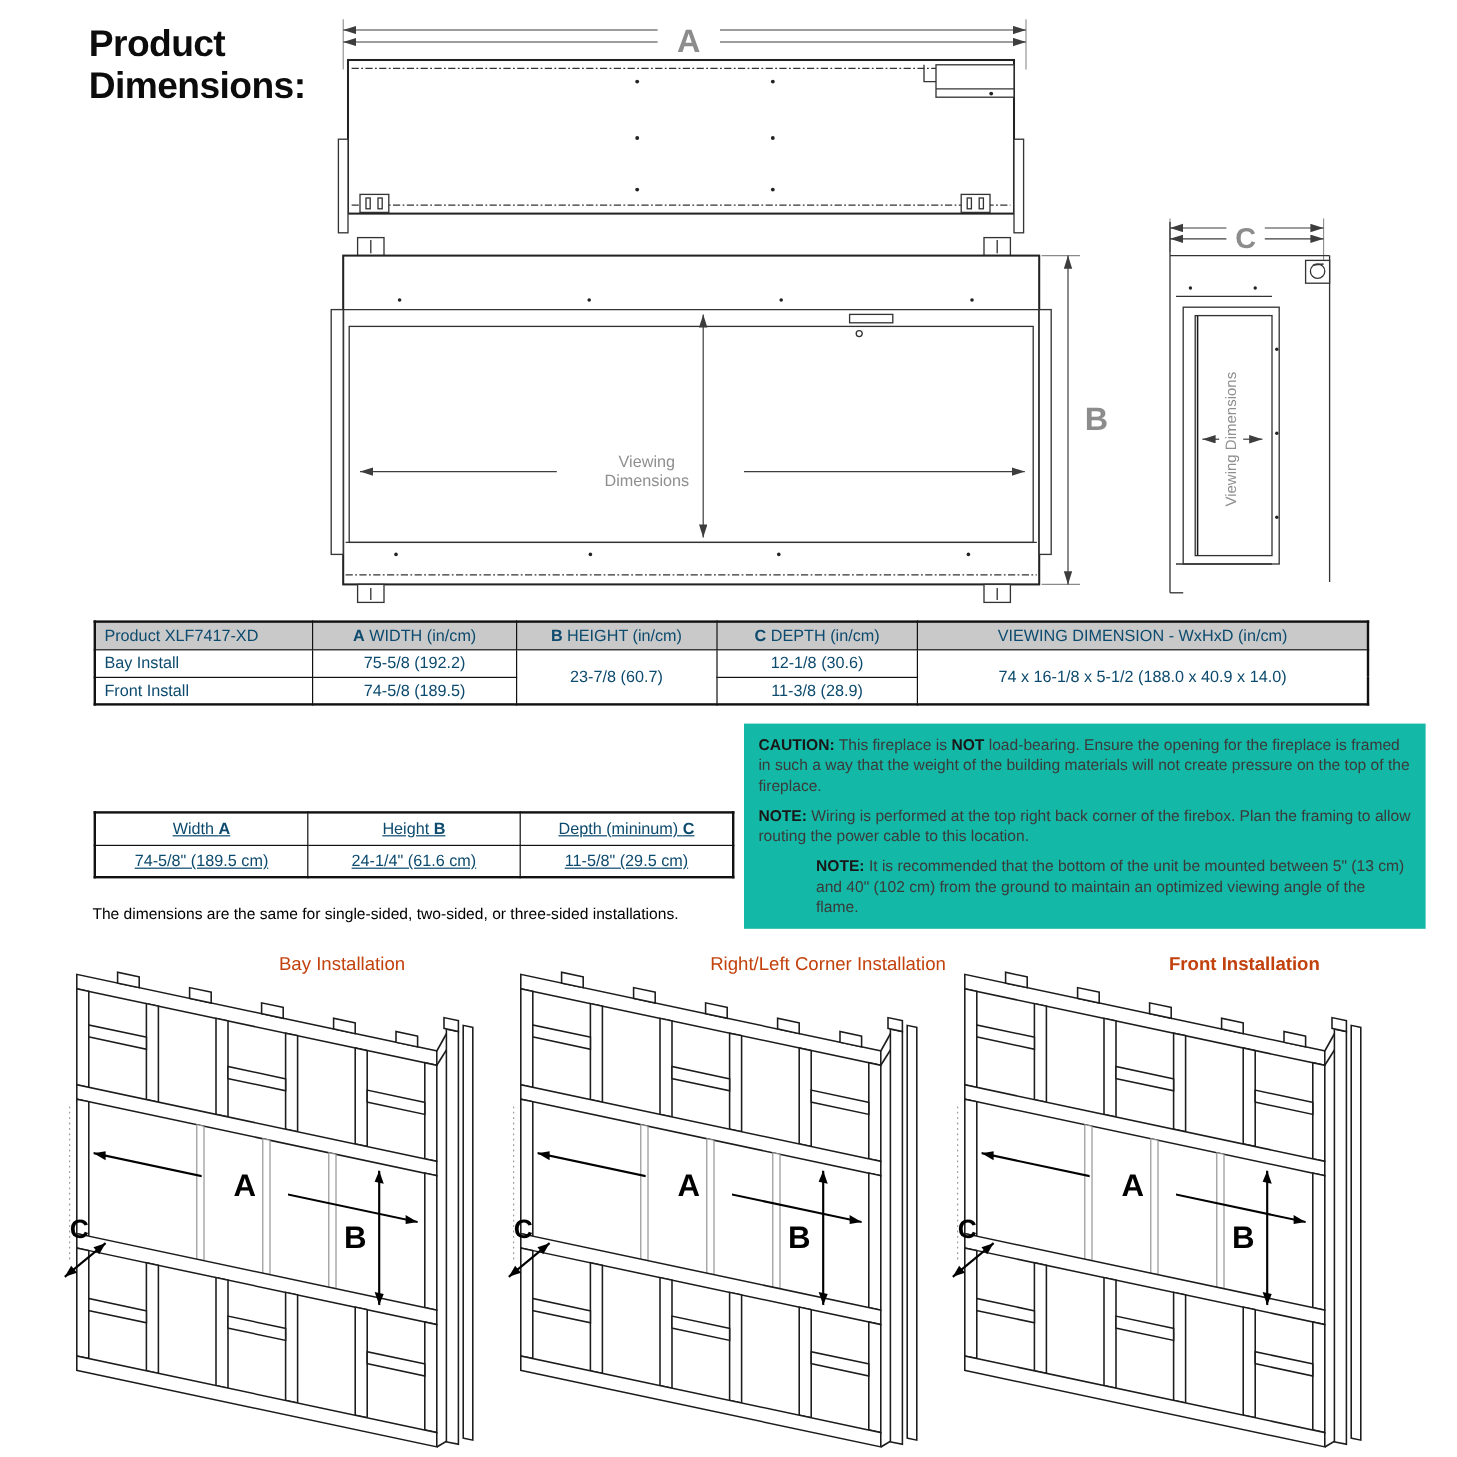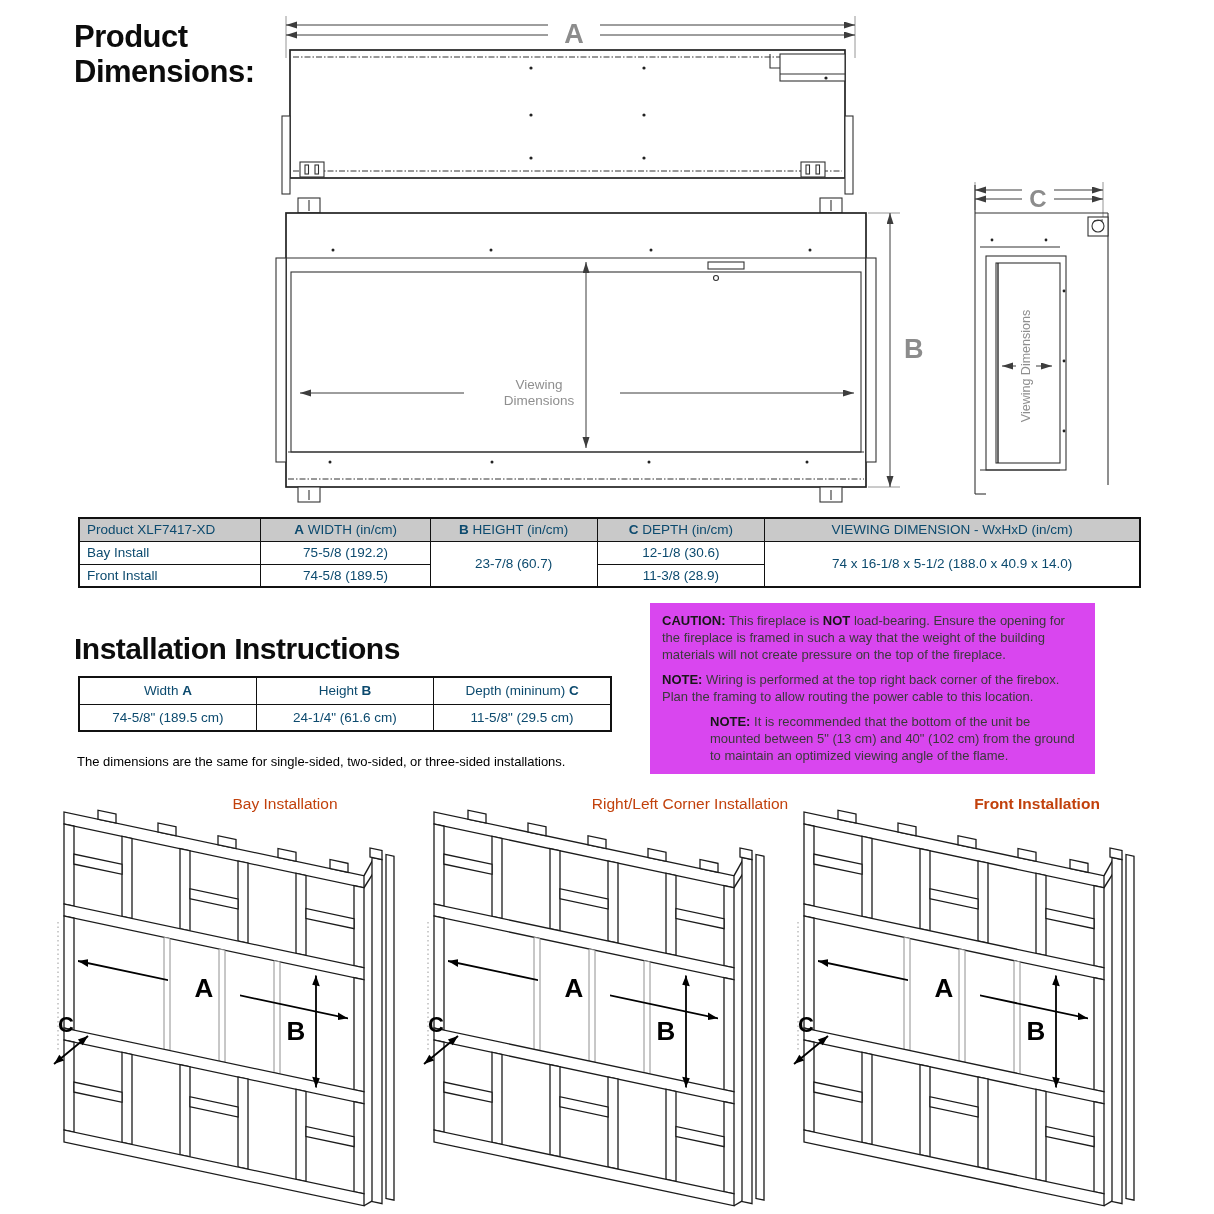--- a/index.html
+++ b/index.html
@@ -9,25 +9,25 @@
   .abs{position:absolute;}
   
   .h1{font-size:31px;font-weight:bold;line-height:1.12;letter-spacing:-0.5px;color:#0c0c0c;}
   
   table{border-collapse:collapse;font-size:13.5px;color:#0c4a6e;}
   .ptable{position:absolute;left:78px;top:517px;width:1063px;border:2px solid #111;}
   .ptable th,.ptable td{border:1.5px solid #111;text-align:center;padding:1px 4px;height:23px;font-weight:normal;}
   .ptable thead th{background:#c9c9c9;}
   .c1{text-align:left !important;padding-left:7px !important;}
   .itable{position:absolute;left:78px;top:676px;width:534px;border:2px solid #111;}
-  .itable th,.itable td{border:1.5px solid #111;text-align:center;height:27px;font-weight:normal;padding:1px 4px;}
+  .itable th,.itable td{border:1.5px solid #111;text-align:center;height:27px;font-weight:normal;padding:1px 4px;text-decoration:underline;}
   b{font-weight:bold;}
   .note{font-size:13px;color:#000000;margin-top:15px;}
   
-  .caution{position:absolute;left:650px;top:603px;width:445px;background:#d946ef;
+  .caution{position:absolute;left:620px;top:603px;width:568px;background:#14b8a6;
            padding:9px 12px 10px 12px;font-size:13px;line-height:1.31;color:#3a3a3a;}
   .caution p{margin:0 0 8px 0;}
   .caution p:last-child{margin-bottom:0;margin-left:48px;}
   .caution b{color:#181818;}
   
   .dtitle{font-size:15.5px;color:#c2410c;white-space:nowrap;transform:translateX(-50%);}
   
   svg{position:absolute;overflow:visible;}
   svg .w{fill:#fff;stroke:#1c1c1c;stroke-width:1.3;}
   svg .lt{fill:#fff;stroke:#8a8a8a;stroke-width:0.9;}
@@ -197,21 +197,20 @@
         <td rowspan="2">74 x 16-1/8 x 5-1/2 (188.0 x 40.9 x 14.0)</td>
       </tr>
       <tr>
         <td class="c1">Front Install</td>
         <td>74-5/8 (189.5)</td>
         <td>11-3/8 (28.9)</td>
       </tr>
     </tbody>
   </table>
 
-  <div class="abs h1" style="left:74px;top:632px;font-size:30px;">Installation Instructions</div>
 
   <table class="itable">
     <colgroup>
         <col style="width:178px">
         <col style="width:178px">
         <col style="width:178px">
       </colgroup>
     <thead>
       <tr>
         <th><span>Width </span><b>A</b></th>

